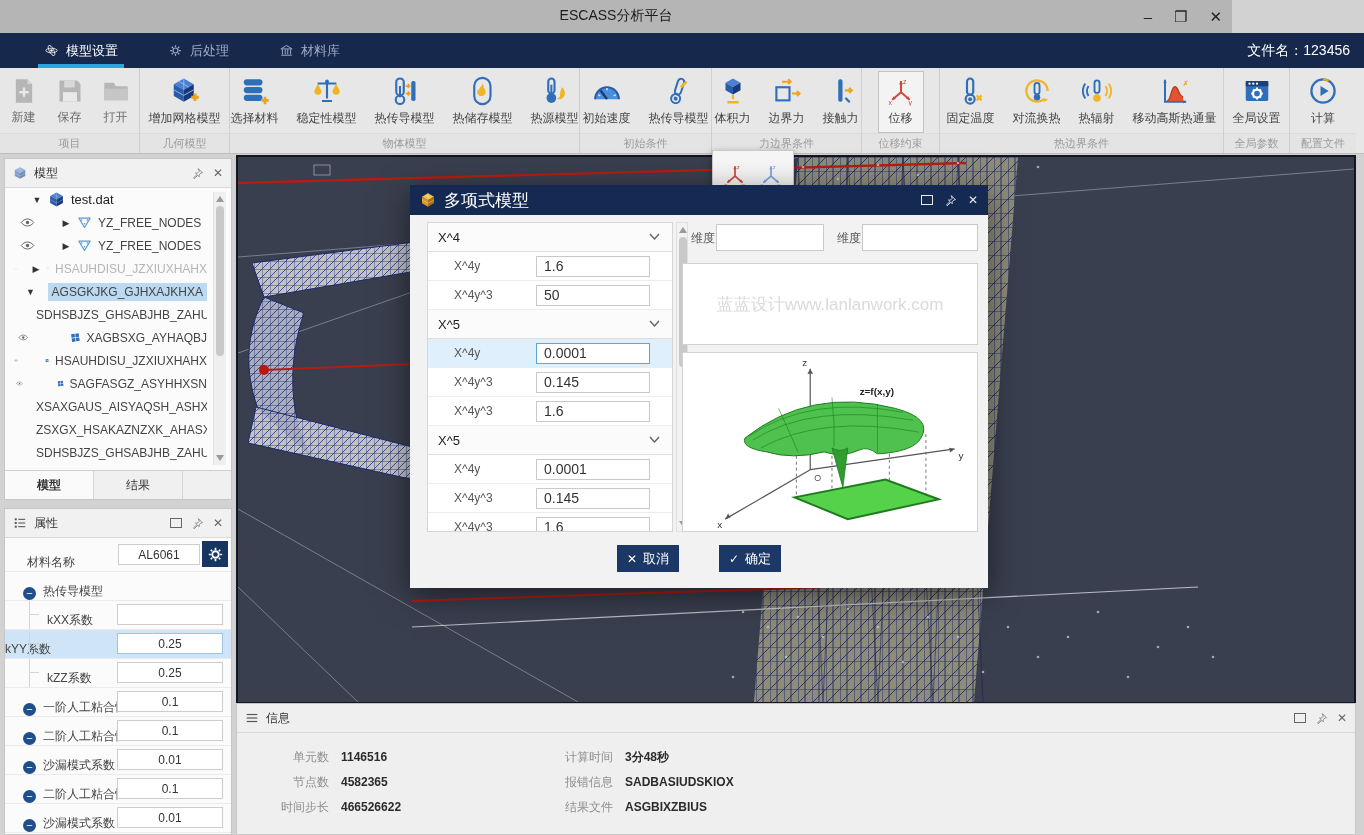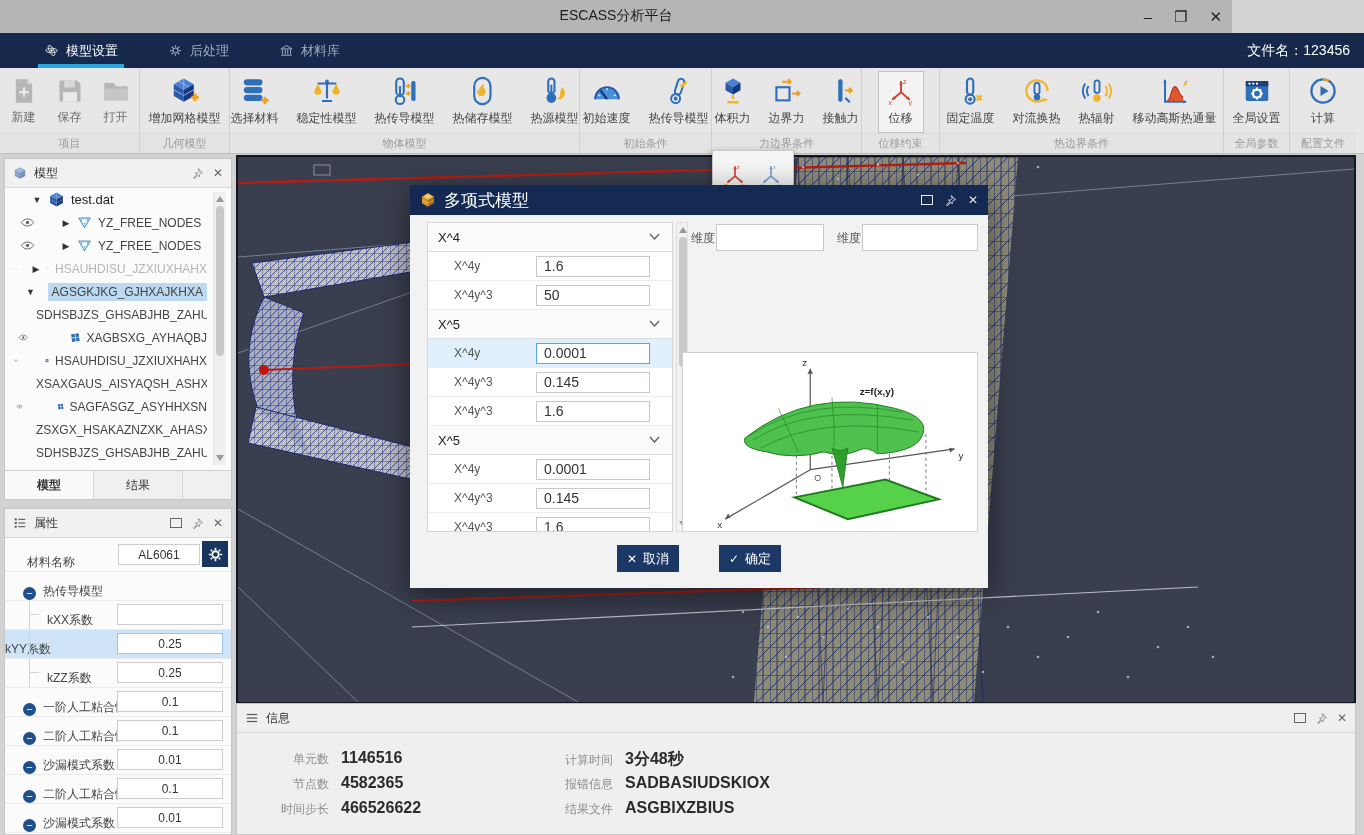--- a/index.html
+++ b/index.html
@@ -90,21 +90,21 @@
   .dim-in{position:absolute;height:27px;border:1px solid #c9c9c9;background:#fff;box-sizing:border-box;font-family:inherit;font-size:12px;padding:0 6px;}
   .wmbox{position:absolute;left:272px;top:78px;width:296px;height:82px;background:#fff;border:1px solid #d2d2d2;box-sizing:border-box;display:flex;align-items:center;justify-content:center;}
   .wmtext{color:#dadada;font-size:17px;}
   .plotbox{position:absolute;left:272px;top:167px;width:296px;height:180px;background:#fff;border:1px solid #d2d2d2;box-sizing:border-box;}
   .dbtn{position:absolute;top:360px;width:62px;height:27px;background:#1c3866;color:#fff;border:none;font-size:13px;display:flex;align-items:center;justify-content:center;gap:6px;font-family:inherit;}
   .dbtn .gl{font-size:12px;}
   
   .info-panel{left:236px;top:703px;width:1120px;height:132px;background:#efefef;border:1px solid #c6c6c6;box-sizing:border-box;}
   .irow{position:absolute;display:flex;gap:12px;align-items:baseline;}
   .ilab{font-size:12px;color:#8f8f8f;display:inline-block;text-align:right;}
-  .ival{font-size:16px;color:#2b2b2b;font-weight:bold;}
+  .ival{font-size:12px;color:#2b2b2b;font-weight:bold;}
 </style>
 </head>
 <body>
 
 <svg width="0" height="0" style="position:absolute">
   <defs>
     <symbol id="s-doc" viewBox="0 0 24 24">
         <path d="M5 2h10l4 4v16H5z" fill="#b6b6b6"></path>
         <path d="M15 2l4 4h-4z" fill="#d8d8d8"></path>
         <rect x="8" y="12" width="8" height="2" fill="#e9e9e9"></rect>
@@ -706,33 +706,33 @@
       <div class="trow">
         <span class="sp8"></span>
           <svg class="ic" width="15" height="15">
             <use href="#s-eye"></use>
           </svg>
         <span class="sp20"></span>
           <span class="sp14"></span>
         <svg class="ic" width="15" height="15">
             <use href="#s-blocks"></use>
           </svg>
-        <span class="tlab">XSAXGAUS_AISYAQSH_ASHX</span>
+        <span class="tlab">SAGFASGZ_ASYHHXSN</span>
       </div>
       <div class="trow">
         <span class="sp8"></span>
           <svg class="ic" width="15" height="15">
             <use href="#s-eye"></use>
           </svg>
         <span class="sp20"></span>
           <span class="sp14"></span>
         <svg class="ic" width="15" height="15">
             <use href="#s-blocks"></use>
           </svg>
-        <span class="tlab">SAGFASGZ_ASYHHXSN</span>
+        <span class="tlab">XSAXGAUS_AISYAQSH_ASHX</span>
       </div>
       <div class="trow">
         <span class="sp8"></span>
           <svg class="ic" width="15" height="15">
             <use href="#s-eye"></use>
           </svg>
         <span class="sp20"></span>
           <span class="sp14"></span>
         <svg class="ic" width="15" height="15">
             <use href="#s-blocks"></use>
@@ -900,20 +900,23 @@
     </div>
     <div class="vscroll" style="left:266px;top:37px;height:310px;background:#f2f2f2;border:1px solid #e0e0e0;box-sizing:border-box">
       <div class="varr up"></div>
       <div class="vthumb" style="top:14px;height:130px;"></div>
       <div class="varr dn"></div>
     </div>
     <span class="dim-lab" style="left:281px;top:45px">维度</span>
     <input class="dim-in" style="left: 306px; top: 39px; width: 108px;" value="">
     <span class="dim-lab" style="left:427px;top:45px">维度</span>
     <input class="dim-in" style="left: 452px; top: 39px; width: 116px;" value="">
+    <div class="wmbox">
+      <span class="wmtext">蓝蓝设计www.lanlanwork.com</span>
+    </div>
     <div class="plotbox">
       <svg width="294" height="178" viewBox="0 0 296 180">
 
         <g stroke="#555" stroke-width="1.2" fill="none">
           <path d="M128 118V16"></path>
             <path d="M128 118L274 97"></path>
             <path d="M128 118L42 168"></path>
         </g>
         <path d="M128 16l-2.8 5h5.6z" fill="#555"></path>
         <path d="M274 97l-5.5-1.2 1 4.8z" fill="#555"></path>

